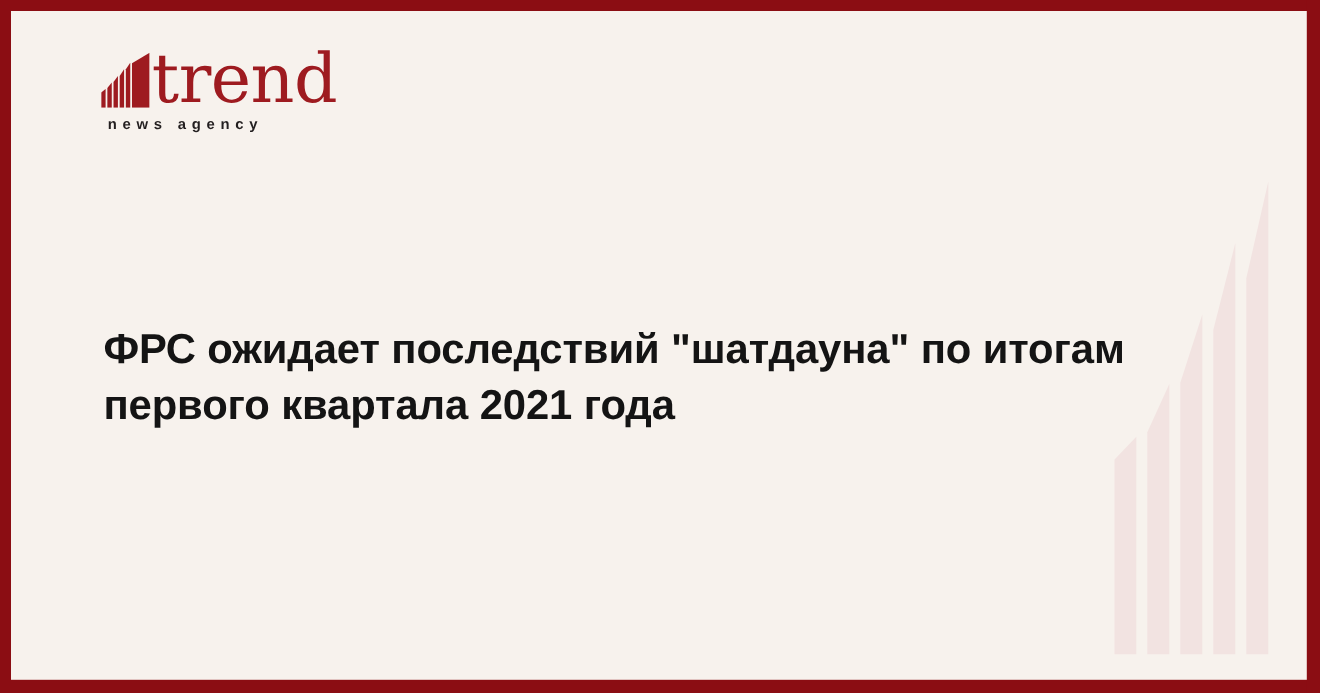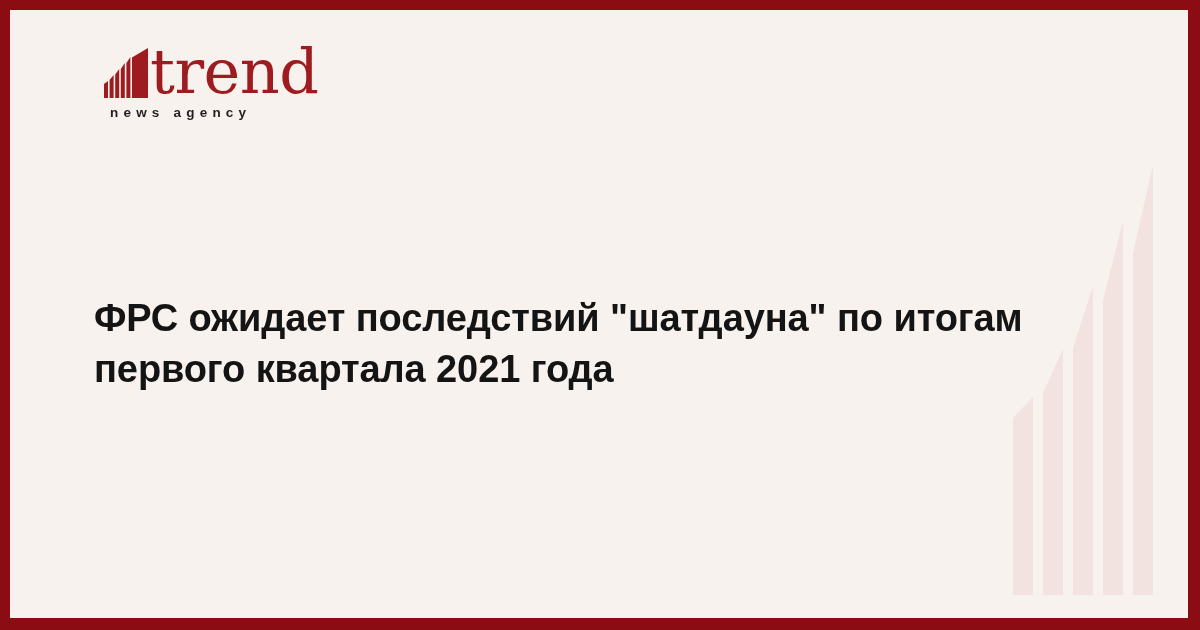--- a/index.html
+++ b/index.html
@@ -37,21 +37,21 @@
     bottom: 35px;
     width: 175px;
     height: 430px;
     z-index: 1;
   }
   .decor svg { display: block; width: 100%; height: 100%; }
 
   
   .logo {
     position: absolute;
-    left: 104px;
+    left: 92px;
     top: 38px;
     z-index: 3;
     width: 300px;
   }
   .logo-row {
     display: flex;
     align-items: flex-end;
     height: 62px;
   }
   .logo-mark {

